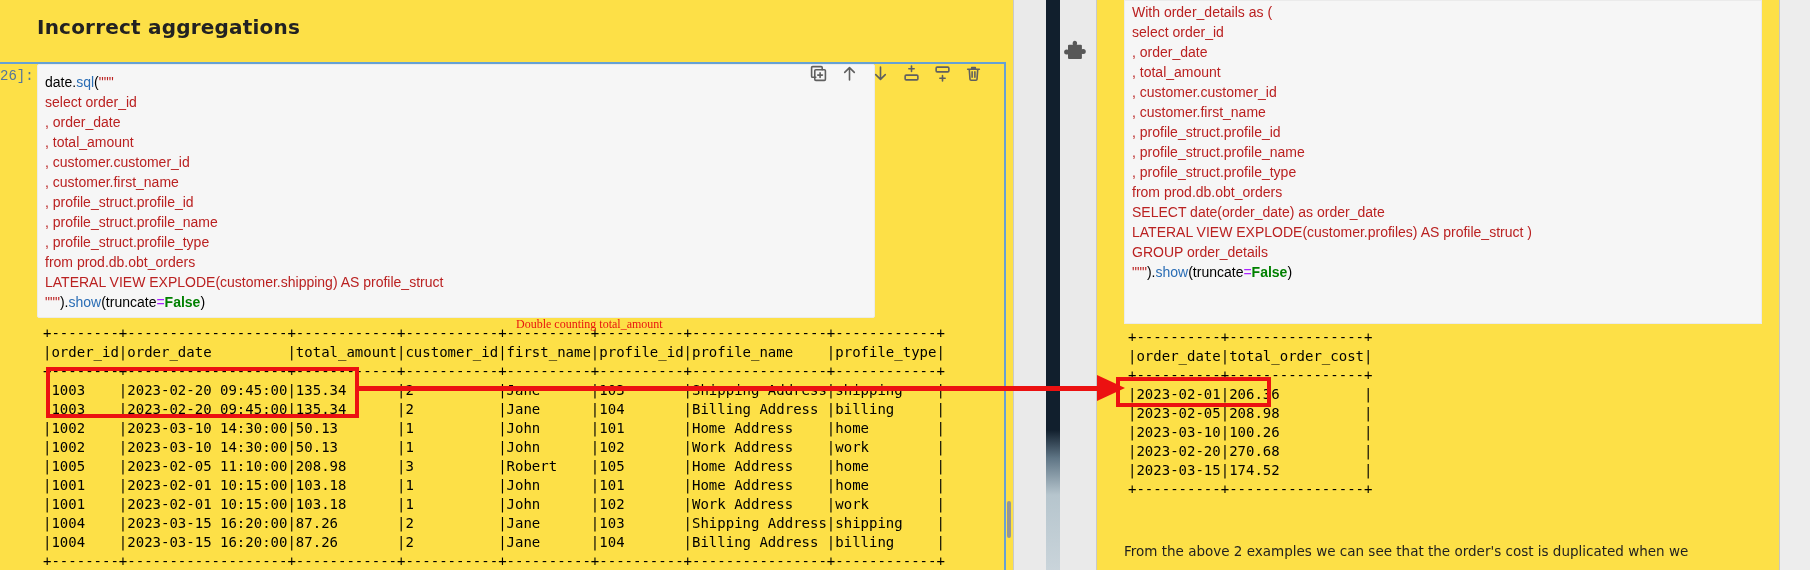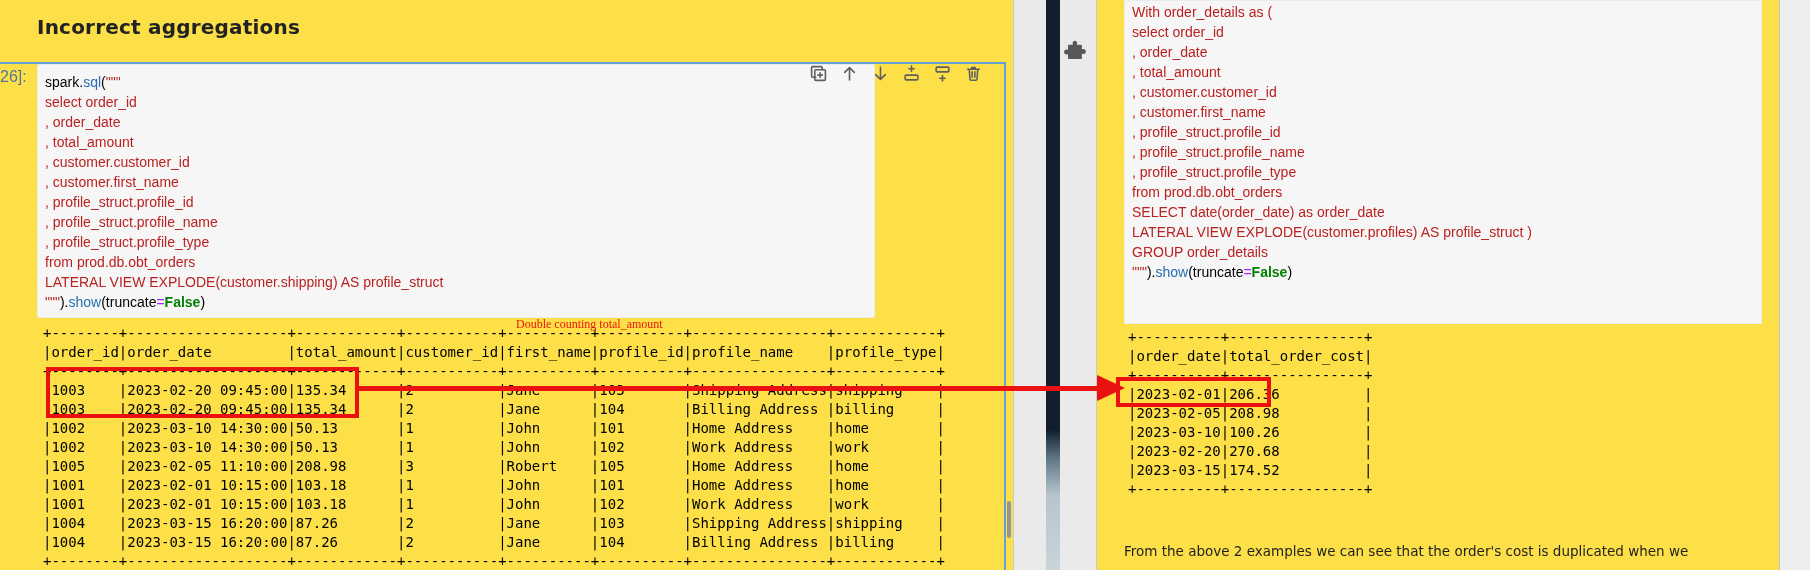--- a/index.html
+++ b/index.html
@@ -5,21 +5,21 @@
   *{box-sizing:border-box;margin:0;padding:0}
   html,body{background:#fff}
   body{font-family:"DejaVu Sans",sans-serif}
   .screen{position:relative;width:1810px;height:570px;overflow:hidden;background:#fde047}
   .abs{position:absolute}
   pre{font-family:"DejaVu Sans Mono",monospace;white-space:pre}
 
   
   .heading{left:37px;top:15px;font-size:20px;font-weight:bold;color:#222;letter-spacing:.2px}
   .cell-sel{left:-4px;top:62px;width:1010px;height:521px;border-top:2px solid #66a1d4;border-right:2px solid #66a1d4}
-  .prompt{left:0;top:68px;font-family:Liberation Sans, sans-serif;font-size:16px;color:#54759b}
+  .prompt{left:0;top:68px;font-family:Liberation Mono, monospace;font-size:14px;color:#54759b}
   .editor1{left:37px;top:64px;width:838px;height:254px;background:#f6f6f6;border:1px solid #ebebeb;border-radius:2px}
   .codeblk{font-size:14px;line-height:20px;font-family:Liberation Sans, sans-serif;color:#000}
   .code1{left:45px;top:72px}
   .tok-p{color:#000}
   .tok-s{color:#ba2121}
   .tok-f{color:#2a6db5}
   .tok-o{color:#aa22ff}
   .tok-b{color:#008000;font-weight:bold}
   .out1{left:43px;top:324px;font-size:14px;line-height:19px;color:#000}
 
@@ -51,21 +51,21 @@
 <body>
 
 <div class="screen">
 
   <div class="abs heading">Incorrect aggregations</div>
   <div class="abs cell-sel"></div>
   <div class="abs prompt">26]:</div>
 
   <div class="abs editor1"></div>
   <div class="abs codeblk code1">
-      <div><span class="tok-p">spark.</span><span class="tok-f">sql</span><span class="tok-p">(</span><span class="tok-s">"""</span></div>
+      <div><span class="tok-p">date.</span><span class="tok-f">sql</span><span class="tok-p">(</span><span class="tok-s">"""</span></div>
       <div><span class="tok-s">select order_id</span></div>
       <div><span class="tok-s">, order_date</span></div>
       <div><span class="tok-s">, total_amount</span></div>
       <div><span class="tok-s">, customer.customer_id</span></div>
       <div><span class="tok-s">, customer.first_name</span></div>
       <div><span class="tok-s">, profile_struct.profile_id</span></div>
       <div><span class="tok-s">, profile_struct.profile_name</span></div>
       <div><span class="tok-s">, profile_struct.profile_type</span></div>
       <div><span class="tok-s">from prod.db.obt_orders</span></div>
       <div><span class="tok-s">LATERAL VIEW EXPLODE(customer.shipping) AS profile_struct</span></div>

